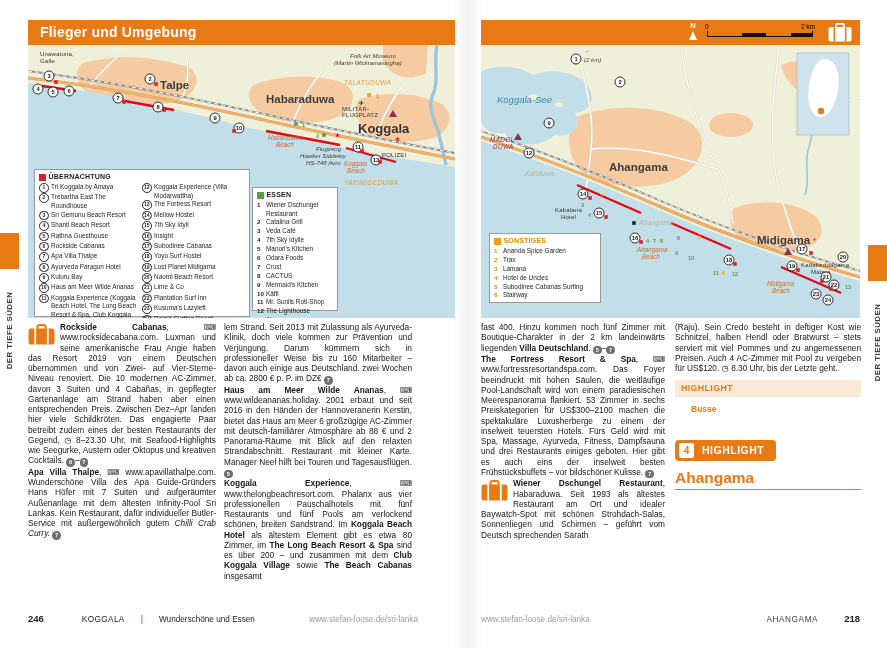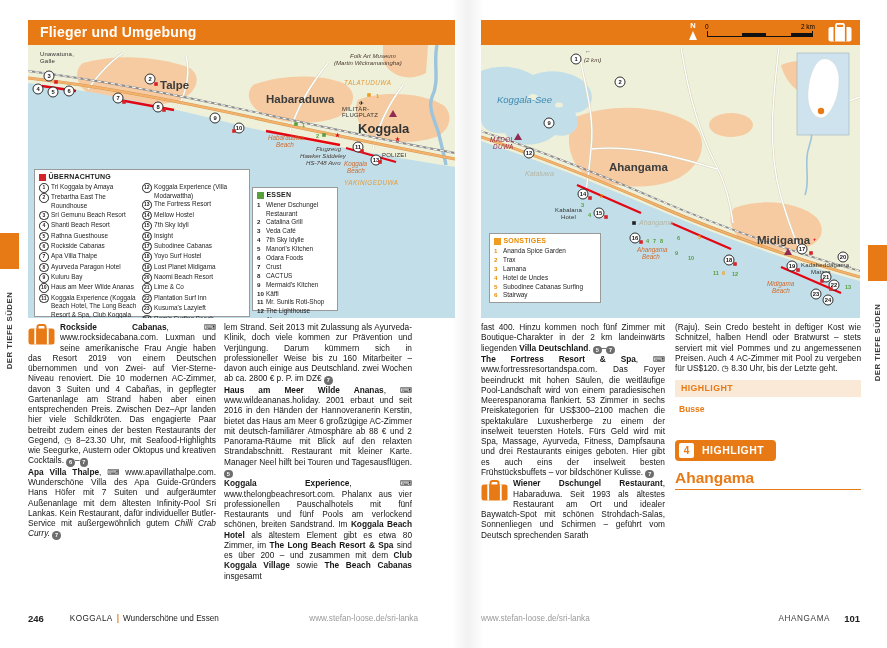--- a/index.html
+++ b/index.html
@@ -72,31 +72,31 @@
   .col{position:absolute;top:322px;width:188px;height:291px;overflow:hidden;
        text-align:justify;font-size:8.3px;line-height:10.25px;color:#161616;}
   .para{margin:0;}
   .sg-b{font-weight:bold;} .sg-i{font-style:italic;}
   .sg-badge{display:inline-block;width:8.6px;height:8.6px;border-radius:50%;background:#6e6e6e;color:#fff;
             font-size:5.6px;font-weight:bold;line-height:8.8px;text-align:center;vertical-align:-1px;}
   .koffer{float:left;margin:2px 5px 0 0;}
 
   .transport{background:#fbe9d8;color:#e87a15;font-weight:bold;font-size:8.8px;letter-spacing:.4px;
              padding:3px 6px;margin:7px 0 7px;text-align:left;}
-  .busse{color:#e87a15;font-weight:bold;font-size:8.5px;margin:2px 4px 1px;text-align:left;}
+  .busse{color:#e87a15;font-weight:bold;font-size:8.5px;margin:2px 16px 1px;text-align:left;}
   .highlight{display:inline-flex;align-items:center;background:#e87a15;border-radius:4px;
              padding:3px 12px 3px 4px;margin:25px 0 12px;}
   .hl-num{background:#fff;color:#e87a15;font-weight:bold;width:15px;height:15px;text-align:center;
           line-height:15px;font-size:10px;border-radius:2px;margin-right:8px;}
   .hl-label{color:#fff;font-weight:bold;font-size:10.5px;letter-spacing:.5px;}
   .ahangama-h{color:#e87a15;font-weight:bold;font-size:15.5px;border-bottom:1.6px solid #e87a15;
               padding-bottom:6px;margin:0 0 8px 0;text-align:left;}
 
   
-  .footer{position:absolute;top:613px;display:flex;align-items:center;font-size:8.2px;color:#222;}
+  .footer{position:absolute;top:613px;display:flex;align-items:flex-end;font-size:8.2px;color:#222;gap:12px;}
   .f-num{font-weight:bold;font-size:9.5px;}
   .f-chap{letter-spacing:.4px;margin-left:26px;}
   .f-sep{color:#e87a15;font-weight:bold;margin:0 4px;}
   .f-url{color:#9a9a9a;margin-left:auto;}
   .footer.rp .f-url{margin-left:0;}
   .footer.rp .f-chap{margin-left:auto;letter-spacing:.6px;color:#3c3c3c;}
   .footer.rp .f-num{margin-left:14px;}
 </style>
 </head>
 <body>
@@ -591,15 +591,15 @@
         <span class="hl-num">4</span>
         <span class="hl-label">HIGHLIGHT</span>
       </span>
     </div>
     <div class="ahangama-h">Ahangama</div>
   </div>
 
   <div class="footer rp" style="left:481px;width:379px;">
     <span class="f-url">www.stefan-loose.de/sri-lanka</span>
     <span class="f-chap">AHANGAMA</span>
-    <span class="f-num">101</span>
+    <span class="f-num">218</span>
   </div>
 </div>
 
 </body></html>

